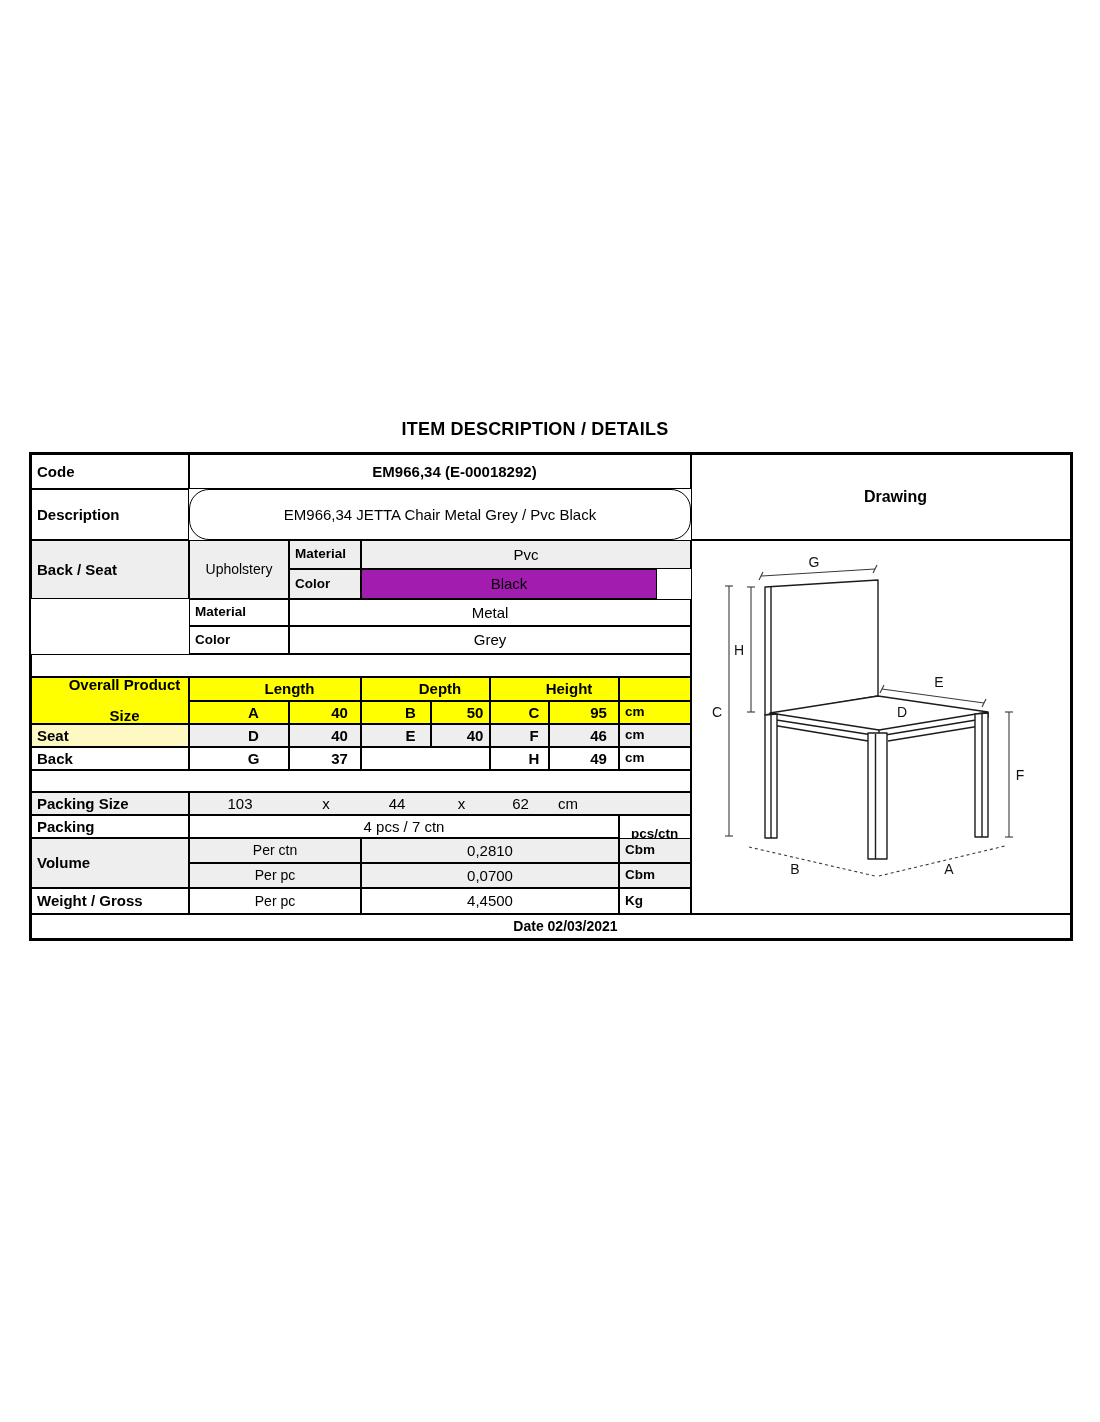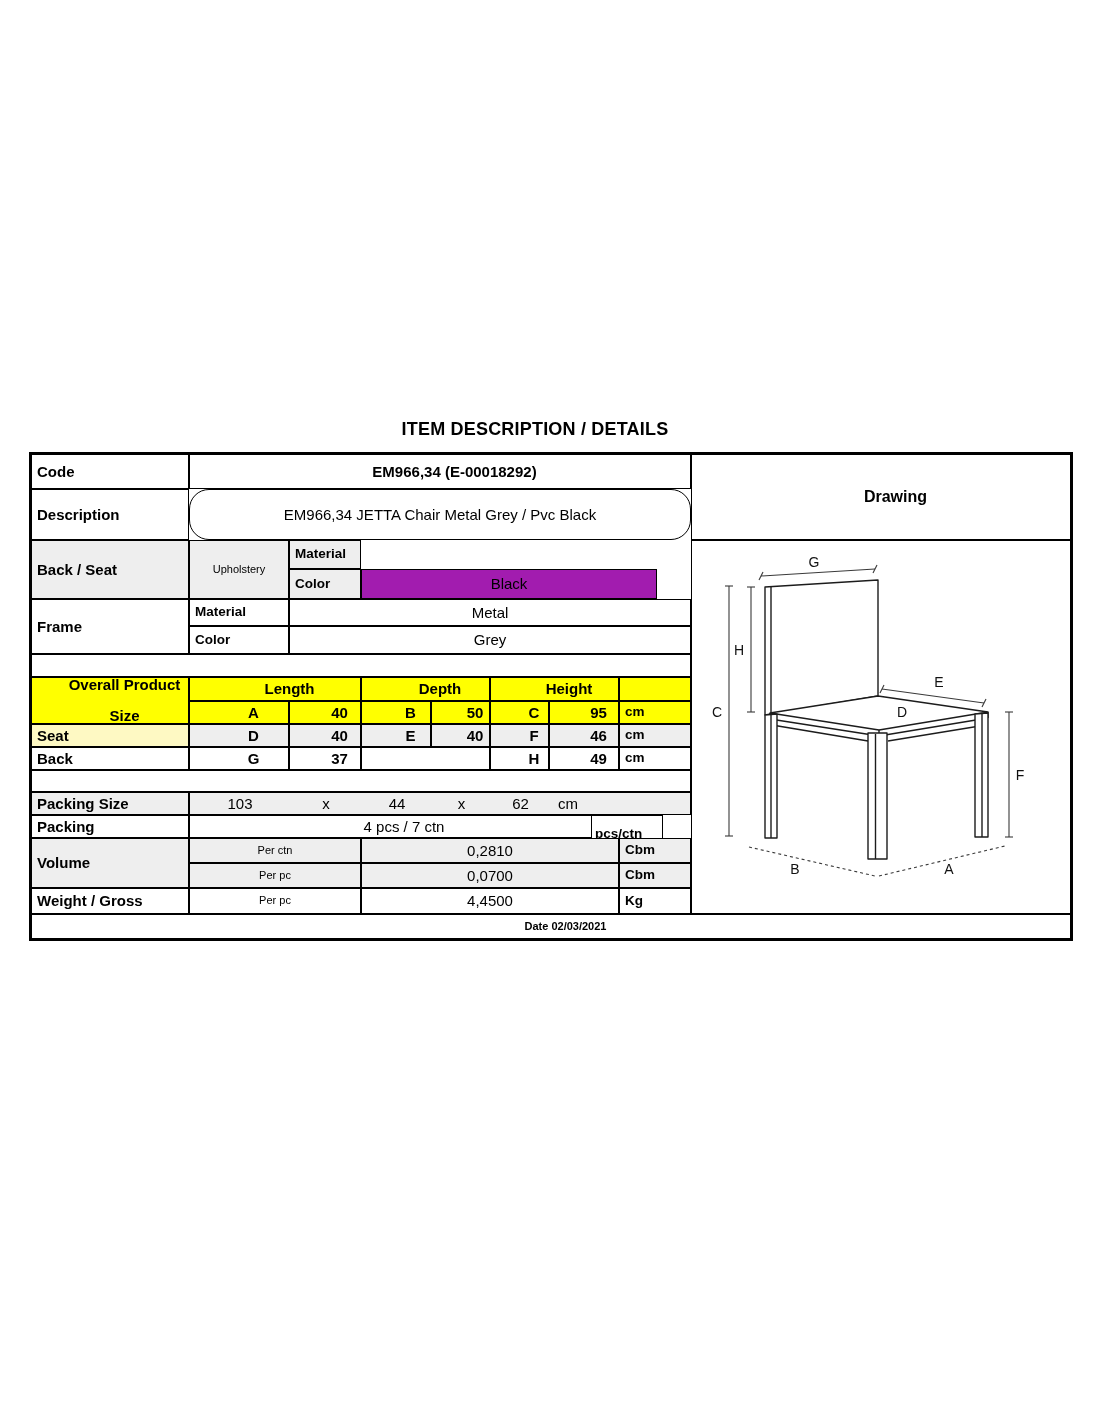--- a/index.html
+++ b/index.html
@@ -18,21 +18,21 @@
   }
   .cell{
     position:absolute;box-sizing:border-box;border:1px solid #000;
     display:flex;align-items:center;font-size:15px;line-height:1.05;
     overflow:hidden;background:#fff;white-space:nowrap;
   }
   .b{font-weight:bold;padding-left:29px;}
   .pl{padding-left:5px;}
   .ctr{justify-content:center;text-align:center;}
   .sm{font-size:13.5px;}
-  .md{font-size:11px;}
+  .md{font-size:14px;}
   .shade{background:#eeeeee;}
   .yellow{background:#ffff00;}
   .col2{flex-direction:column;justify-content:center;gap:15px;}
   .seg{display:flex;width:100%;height:100%;align-items:center;}
   .seg span{display:block;text-align:center;}
   .drawing-body{padding:0;}
   .drawing-body svg{display:block;}
 </style>
 </head>
 <body>
@@ -99,24 +99,24 @@
         <text x="328" y="239">F</text>
         <text x="103" y="333">B</text>
         <text x="257" y="333">A</text>
       </g>
     </svg>
   </div>
 
   <div class="cell b pl shade" style="left: 0px; top: 86px; width: 158px; height: 59px; background: rgb(238, 238, 238);">Back / Seat</div>
   <div class="cell ctr md shade" style="left: 158px; top: 86px; width: 100px; height: 59px; background: rgb(238, 238, 238);">Upholstery</div>
   <div class="cell b pl sm shade" style="left: 258px; top: 86px; width: 72px; height: 29px; background: rgb(238, 238, 238);">Material</div>
+  <div class="cell ctr shade" style="left: 330px; top: 86px; width: 330px; height: 29px; background: rgb(238, 238, 238);">Pvc</div>
   <div class="cell b pl sm shade" style="left: 258px; top: 115px; width: 72px; height: 30px; background: rgb(238, 238, 238);">Color</div>
   <div class="cell ctr shade" style="left: 330px; top: 115px; width: 296px; height: 30px; background: #a21caf; text-align: center;">Black</div>
 
-  <div class="cell b pl" style="left:0;top:145px;width:158px;height:55px;">Frame</div>
   <div class="cell b pl sm" style="left:158px;top:145px;width:100px;height:27px;">Material</div>
   <div class="cell ctr" style="left:258px;top:145px;width:402px;height:27px;">Metal</div>
   <div class="cell b pl sm" style="left:158px;top:172px;width:100px;height:28px;">Color</div>
   <div class="cell ctr" style="left:258px;top:172px;width:402px;height:28px;">Grey</div>
 
   <div class="cell" style="left:0;top:200px;width:660px;height:23px;"></div>
 
   <div class="cell b ctr yellow col2" style="left: 0px; top: 223px; width: 158px; height: 47px; background: rgb(255, 255, 0);">
     <span>Overall Product</span>
     <span>Size</span>
@@ -160,21 +160,21 @@
       <span style="width:72px;">x</span>
       <span style="width:70px;">44</span>
       <span style="width:59px;">x</span>
       <span style="width:59px;">62</span>
       <span style="width:70px;text-align:left;padding-left:8px;">cm</span>
     </div>
   </div>
 
   <div class="cell b pl" style="left:0;top:361px;width:158px;height:23px;">Packing</div>
   <div class="cell ctr" style="left:158px;top:361px;width:430px;height:23px;">4 pcs / 7 ctn</div>
-  <div class="cell b sm" style="left:560px;top:361px;width:72px;height:38px;padding-left:3px;">pcs/ctn</div>
+  <div class="cell b sm" style="left:588px;top:361px;width:72px;height:38px;padding-left:11px;">pcs/ctn</div>
 
   <div class="cell b pl shade" style="left: 0px; top: 384px; width: 158px; height: 50px; background: rgb(238, 238, 238);">Volume</div>
   <div class="cell ctr md shade" style="left: 158px; top: 384px; width: 172px; height: 25px; background: rgb(238, 238, 238);">Per ctn</div>
   <div class="cell ctr shade" style="left: 330px; top: 384px; width: 258px; height: 25px; background: rgb(238, 238, 238);">0,2810</div>
   <div class="cell b pl sm shade" style="left: 588px; top: 384px; width: 72px; height: 25px; background: rgb(238, 238, 238);">Cbm</div>
   <div class="cell ctr md shade" style="left: 158px; top: 409px; width: 172px; height: 25px; background: rgb(238, 238, 238);">Per pc</div>
   <div class="cell ctr shade" style="left: 330px; top: 409px; width: 258px; height: 25px; background: rgb(238, 238, 238);">0,0700</div>
   <div class="cell b pl sm shade" style="left: 588px; top: 409px; width: 72px; height: 25px; background: rgb(238, 238, 238);">Cbm</div>
 
   <div class="cell b pl" style="left:0;top:434px;width:158px;height:26px;">Weight / Gross</div>

